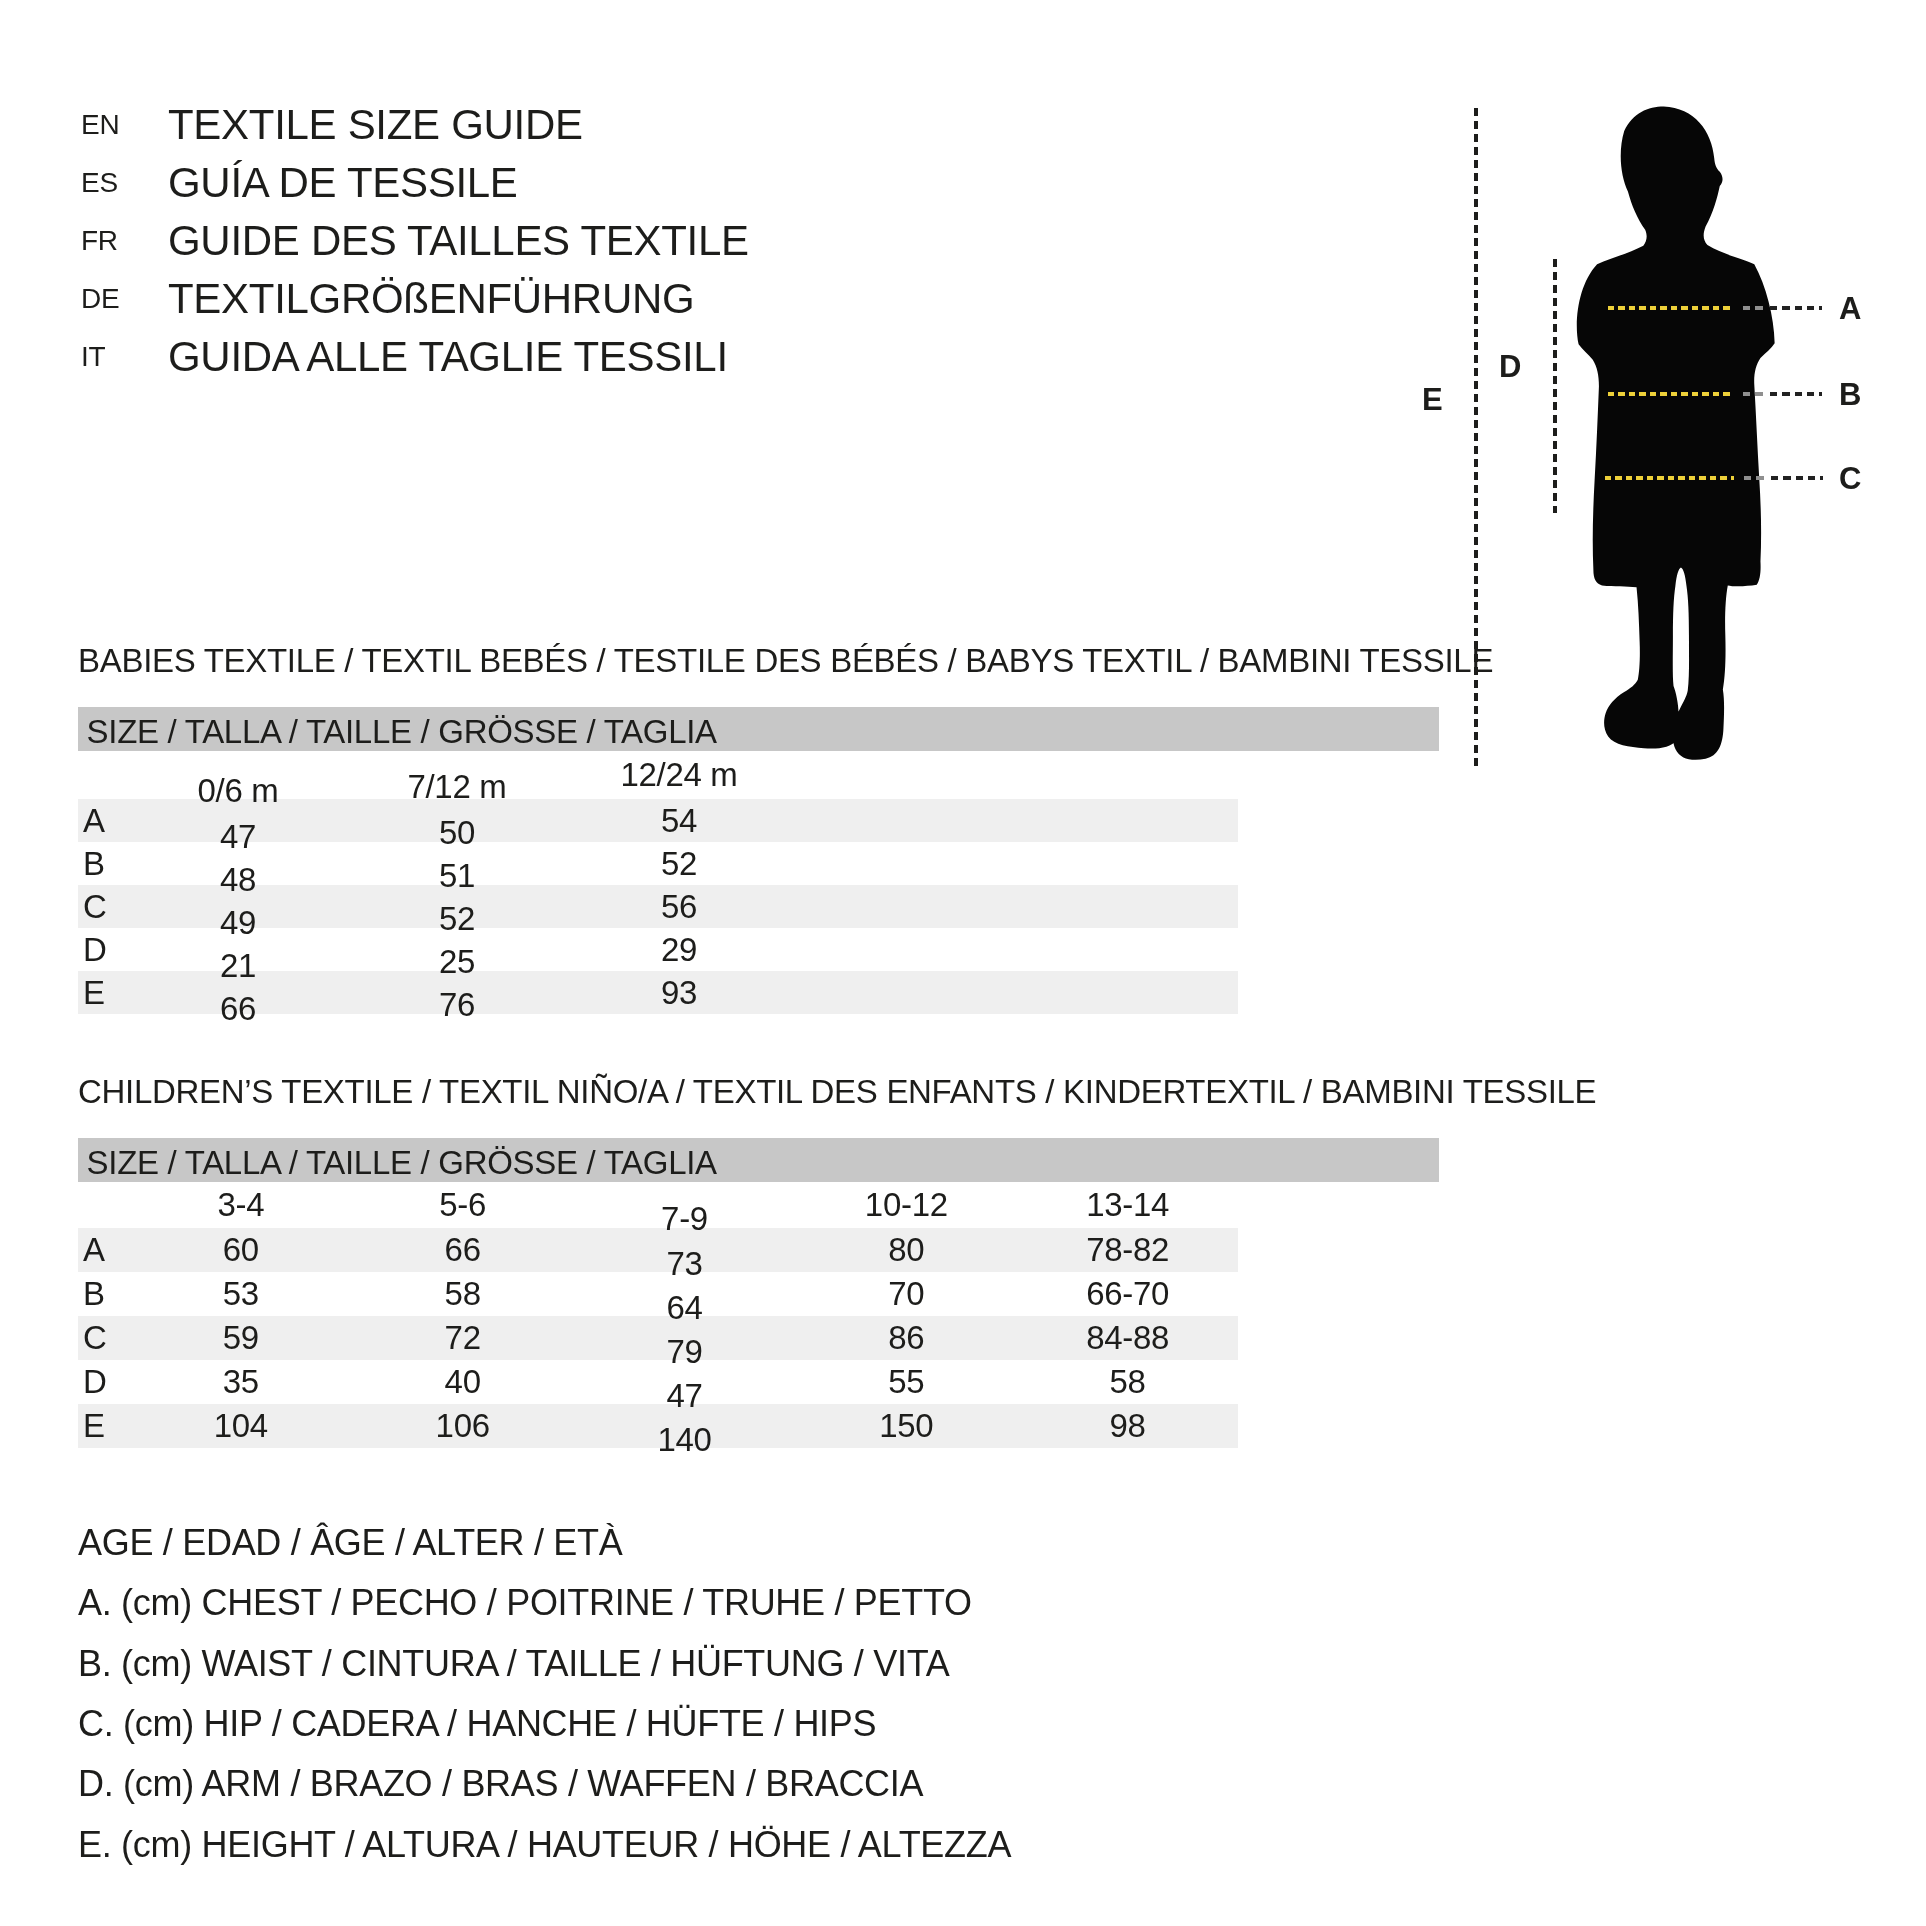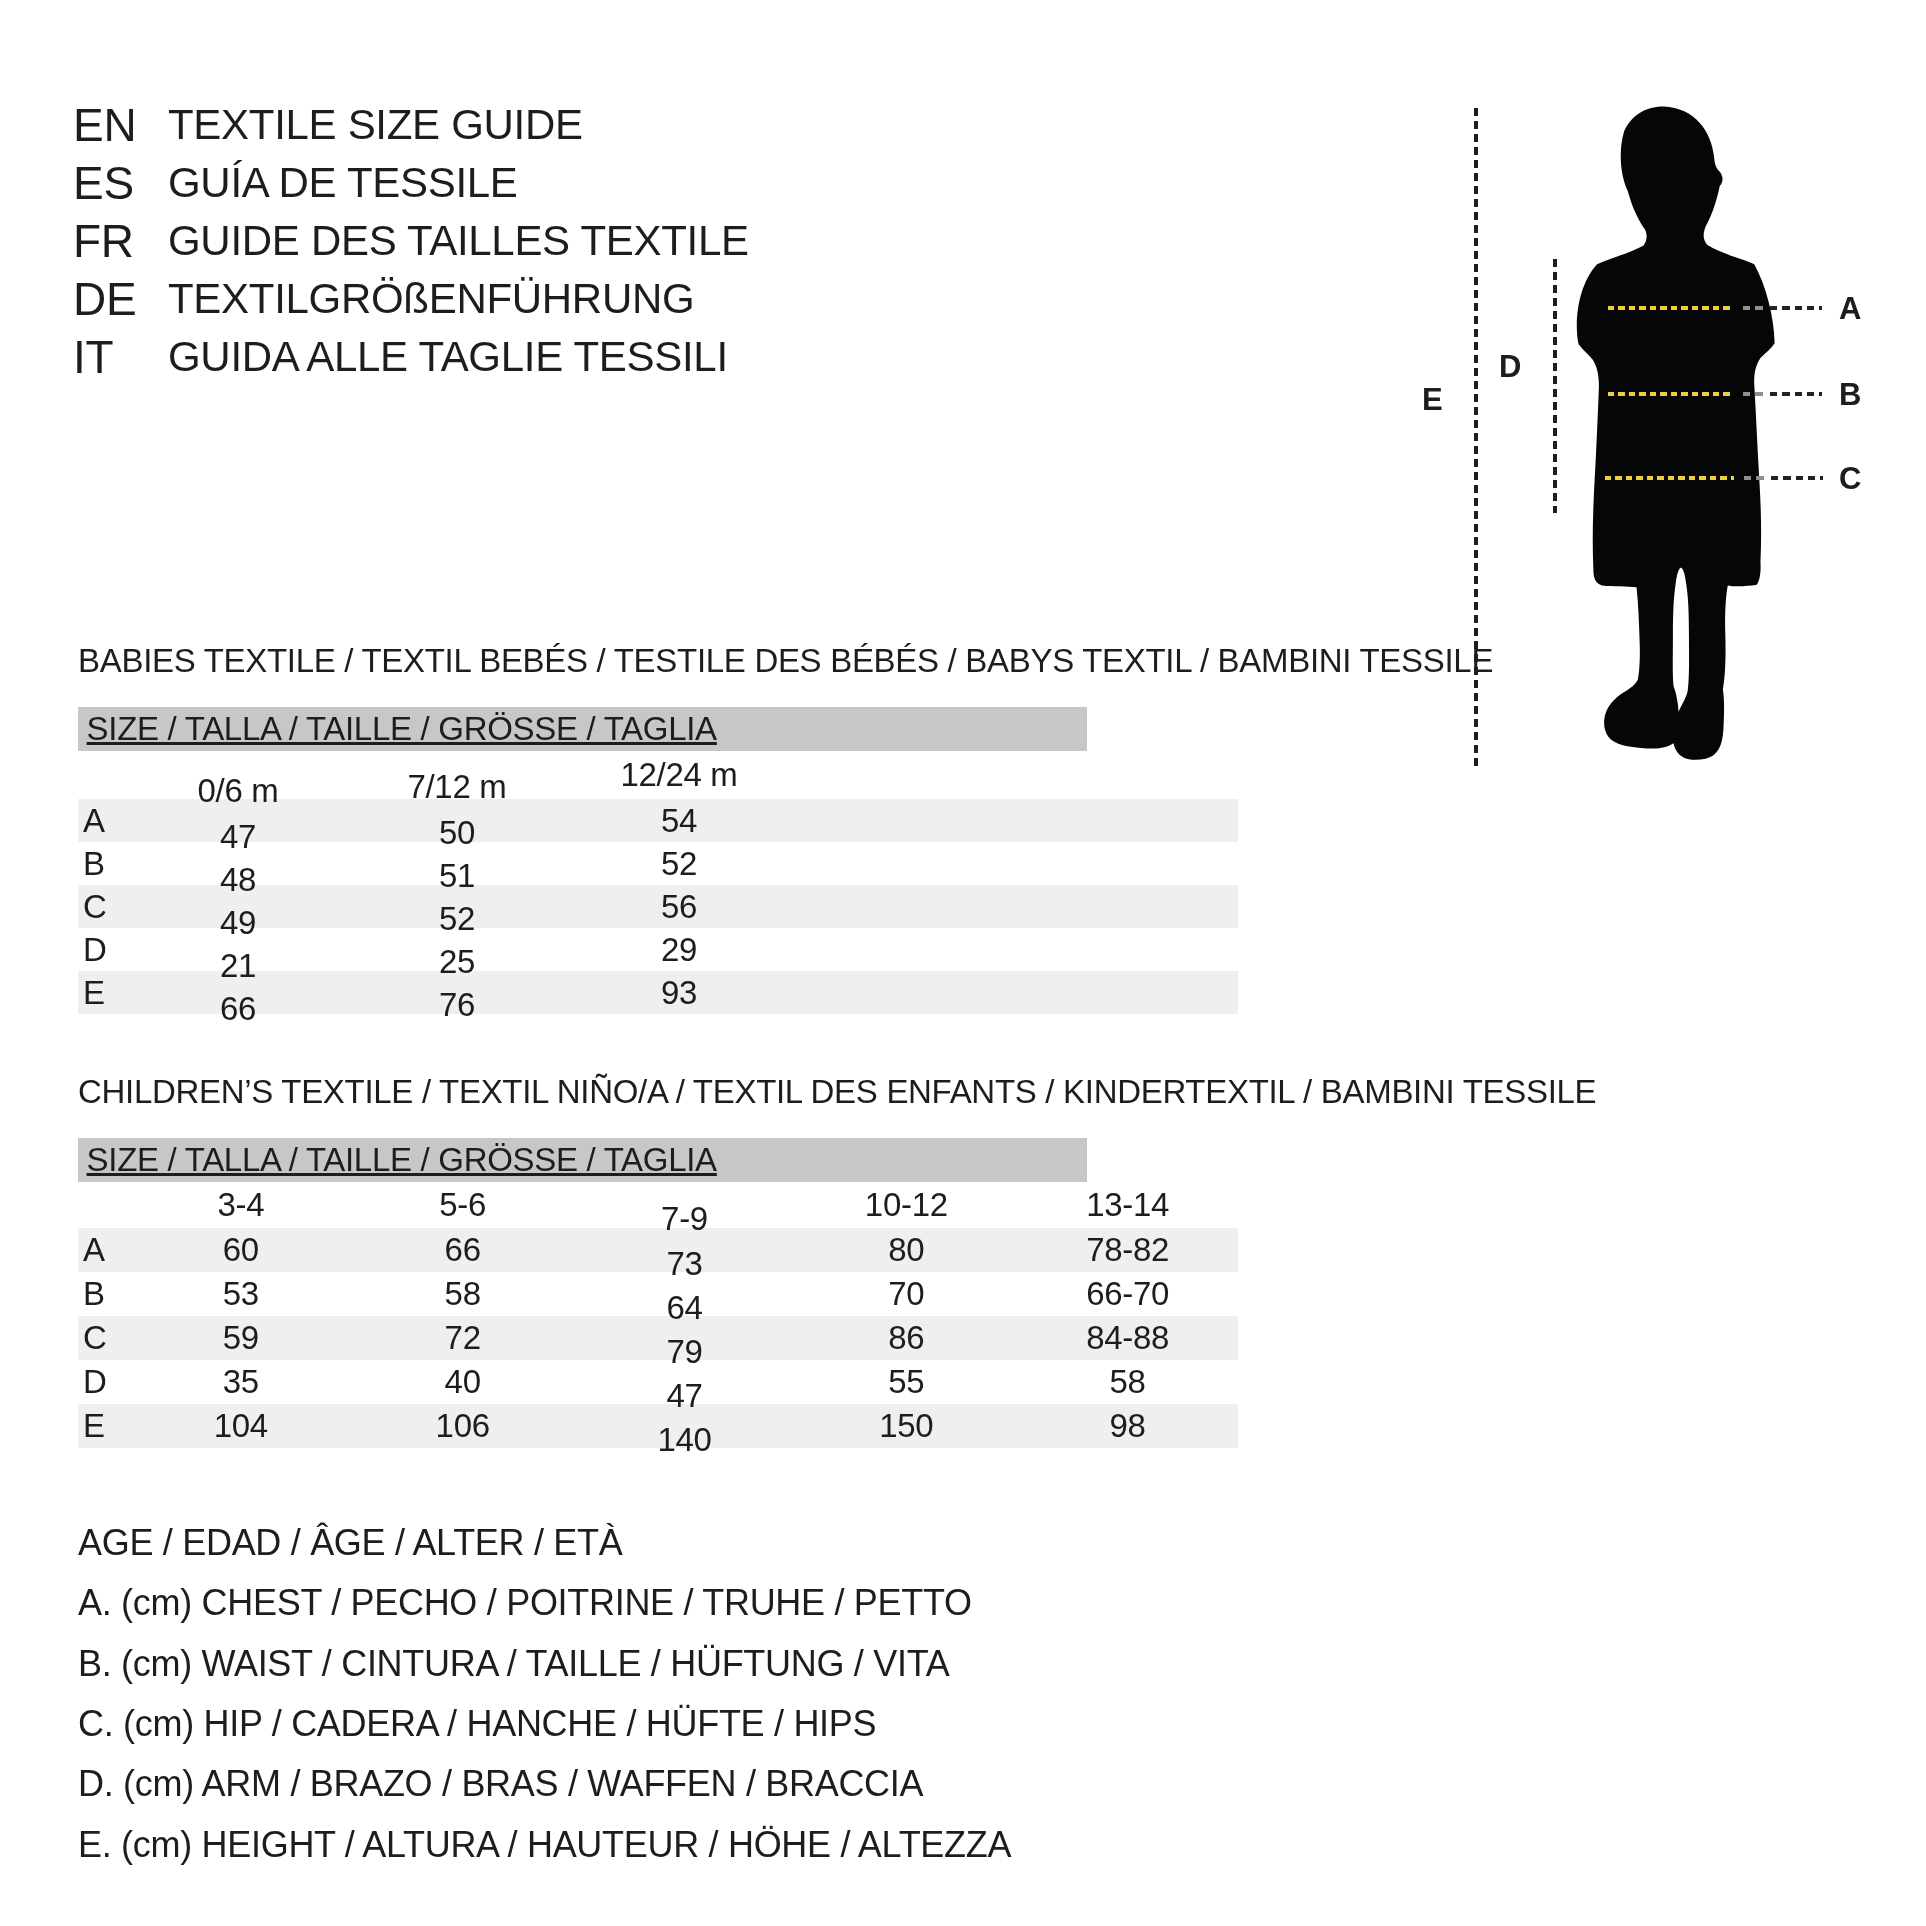--- a/index.html
+++ b/index.html
@@ -4,33 +4,33 @@
 <style>
   html,body{margin:0;padding:0;background:#ffffff;}
   .canvas{
     position:relative;width:1926px;height:1926px;background:#ffffff;overflow:hidden;
     font-family:"Liberation Sans",sans-serif;color:#1d1d1b;
     letter-spacing:-0.3px;
   }
   
   .lang-block{position:absolute;left:73px;top:96px;}
   .lang-row{position:relative;height:58px;width:739px;}
-  .lang-code{position:absolute;left:0;top:0;font-size:46px;line-height:58px;}
+  .lang-code{position:absolute;left:8px;top:0;font-size:28px;line-height:58px;}
   .lang-title{position:absolute;left:95px;top:0;font-size:42px;line-height:58px;white-space:nowrap;}
   
   .vdash{position:absolute;width:4.3px;background:repeating-linear-gradient(180deg,var(--dash-line,#1d1d1b) 0 8px,transparent 8px 13px);}
   .hdash-y{position:absolute;height:4.3px;background:repeating-linear-gradient(90deg,var(--dash-yellow,#edd039) 0 6.2px,transparent 6.2px 10.5px);}
   .hdash-f{position:absolute;height:4.3px;background:repeating-linear-gradient(90deg,var(--dash-fade,#8f8f8f) 0 7.4px,transparent 7.4px 12.3px);}
   .hdash-d{position:absolute;height:4.3px;background:repeating-linear-gradient(90deg,var(--dash-dark,#222222) 0 7.4px,transparent 7.4px 12.3px);}
   .fig-label{position:absolute;font-size:31px;font-weight:bold;line-height:33px;white-space:nowrap;}
   .silhouette{position:absolute;left:1565px;top:99px;width:222px;height:672px;}
   
   .section-title{position:absolute;left:78px;font-size:33px;line-height:37px;white-space:nowrap;}
   
-  .size-bar{position:absolute;left:78px;width:1009px;background:var(--bar-bg,#c7c7c7);display:flex;align-items:center;text-decoration:underline;}
+  .size-bar{position:absolute;left:78px;width:1361px;background:var(--bar-bg,#c7c7c7);display:flex;align-items:flex-end;}
   .size-bar span{font-size:33px;padding-left:8.6px;white-space:nowrap;}
   .dtable{position:absolute;left:78px;width:1160px;}
   .trow{display:flex;align-items:center;width:1160px;}
   .trow .cell{box-sizing:border-box;font-size:33px;white-space:nowrap;}
   .trow .label{text-align:left;padding-left:5px;}
   .trow .val{text-align:center;}
   .trow.striped{background:var(--stripe-bg,#efefef);}
   .t-babies .thead{height:48px;}
   .t-babies .data{height:43px;}
   .t-babies .cell:nth-child(1){width:52px;}

